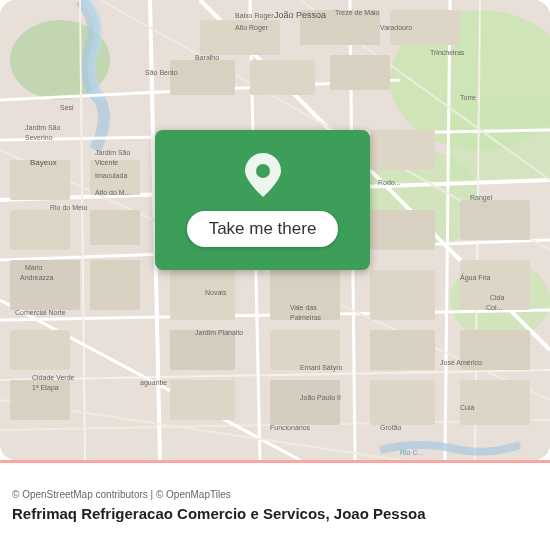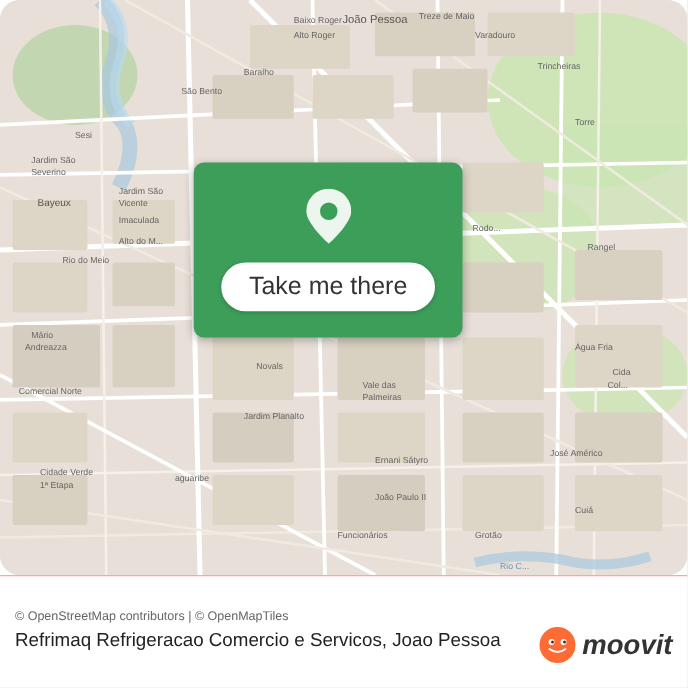--- a/index.html
+++ b/index.html
@@ -51,48 +51,48 @@
     #pin-icon-wrapper svg {
       width: 36px;
       height: 44px;
     }
 
     #take-me-there-btn {
       background: white;
       border: none;
       border-radius: 20px;
       padding: 8px 22px;
-      font-size: 20px;
+      font-size: 17px;
       font-weight: 500;
       color: #333;
       cursor: pointer;
       box-shadow: 0 1px 4px rgba(0,0,0,0.2);
     }
 
     #bottom-bar {
       width: 550px;
       height: 90px;
       background: white;
-      border-top: 1px solid #fca5a5;
+      border-top: 3px solid #fca5a5;
       display: flex;
       flex-direction: column;
       justify-content: center;
       padding: 0 12px;
       position: relative;
     }
 
     #copyright-line {
       font-size: 10px;
       color: #666;
       margin-bottom: 4px;
     }
 
     #place-name {
       font-size: 15px;
-      font-weight: normal;
+      font-weight: bold;
       color: #222;
       line-height: 1.3;
     }
 
     #moovit-logo {
       position: absolute;
       right: 12px;
       bottom: 18px;
       display: flex;
       align-items: center;
@@ -242,27 +242,13 @@
       </svg>
     </div>
     <button id="take-me-there-btn">Take me there</button>
   </div>
 </div>
 
 <div id="bottom-bar">
   <div id="copyright-line">© OpenStreetMap contributors | © OpenMapTiles</div>
   <div id="place-name">Refrimaq Refrigeracao Comercio e Servicos, Joao Pessoa</div>
 
-  <div id="moovit-logo">
-
-    <svg id="moovit-mascot" viewBox="0 0 40 40" xmlns="http://www.w3.org/2000/svg">
-      <circle cx="20" cy="20" r="18" fill="#FF6B35"></circle>
-
-      <circle cx="14" cy="17" r="3" fill="white"></circle>
-      <circle cx="26" cy="17" r="3" fill="white"></circle>
-      <circle cx="15" cy="17" r="1.5" fill="#333"></circle>
-      <circle cx="27" cy="17" r="1.5" fill="#333"></circle>
-
-      <path d="M 12 24 Q 20 30 28 24" stroke="white" stroke-width="2" fill="none" stroke-linecap="round"></path>
-    </svg>
-    <span id="moovit-text">moovit</span>
-  </div>
 </div>
 
 </body></html>

